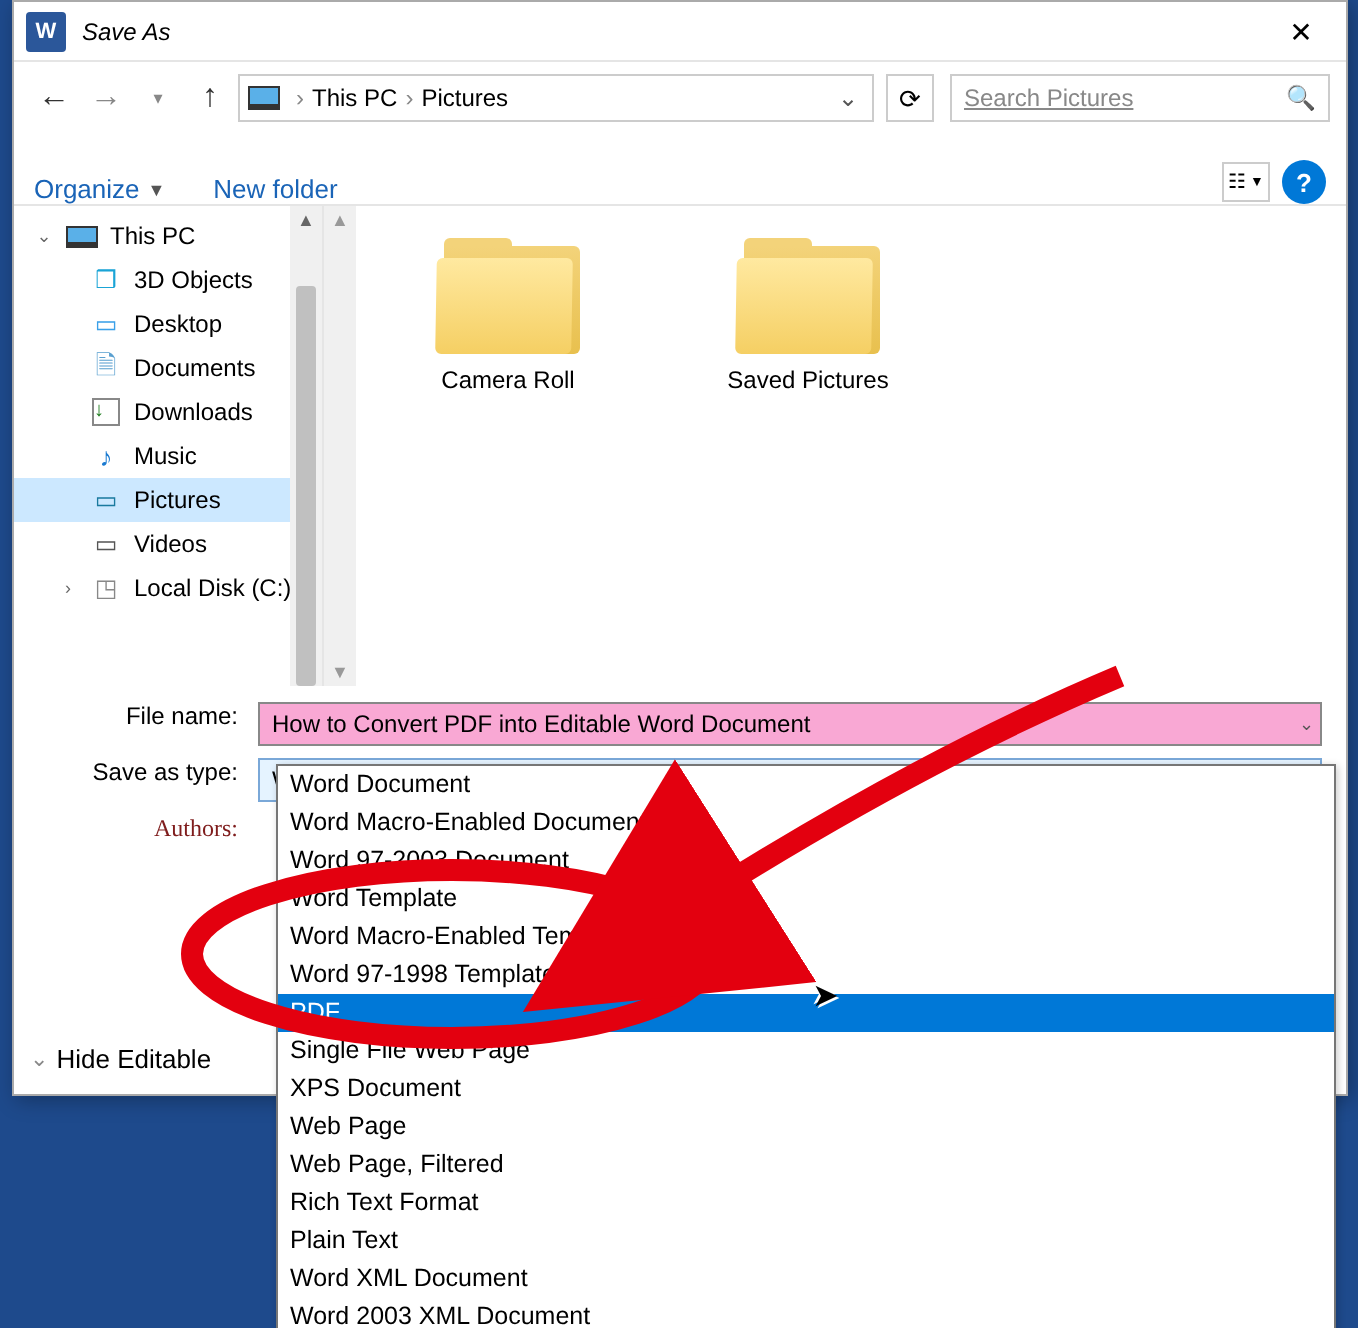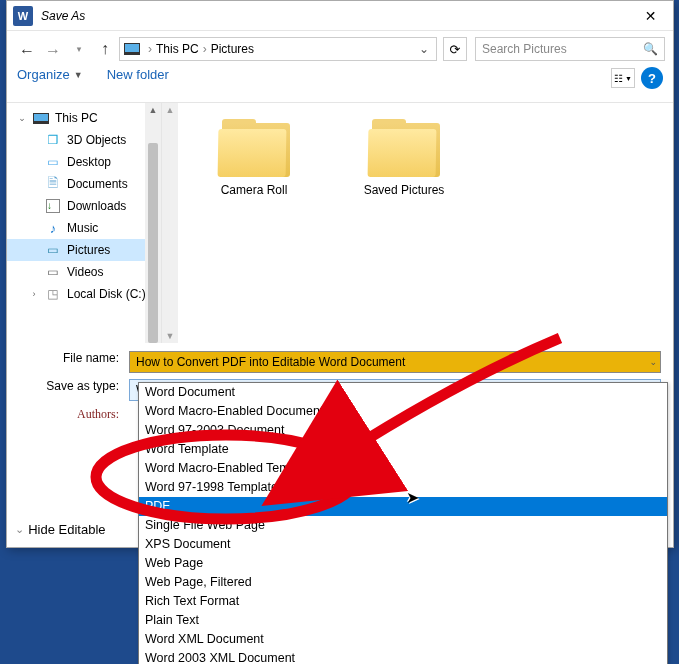--- a/index.html
+++ b/index.html
@@ -12,22 +12,22 @@
 
   .navrow { height: 36px; display: flex; align-items: center; padding: 0 8px; gap: 2px; }
   .navbtn { width: 24px; height: 24px; display: flex; align-items: center; justify-content: center; color: #888; border-radius: 2px; }
   .navbtn.active { color: #333; }
   .breadbox { flex: 1; height: 24px; border: 1px solid #ccc; display: flex; align-items: center; padding: 0 4px; font-size: 12px; gap: 2px; }
   .pc-icon { width: 16px; height: 12px; border: 1px solid #333; border-bottom: 3px solid #333; background: #5ab0e8; display: inline-block; margin-right: 4px; }
   .bread-sep { color: #888; padding: 0 2px; }
   .bread-drop { display:flex; align-items:center; justify-content:center; width:16px; color:#555; }
   .refresh { width: 24px; height: 24px; border: 1px solid #ccc; display: flex; align-items: center; justify-content: center; font-size: 13px; margin-left: 4px; }
   .searchbox { width: 190px; height: 24px; border: 1px solid #ccc; display: flex; align-items: center; padding: 0 6px; margin-left: 6px; font-size: 12px; color: #888; }
-  .searchbox span.ph { flex: 1; }
-  .toolrow { height: 36px; display: flex; align-items: flex-start; padding: 0 10px; border-bottom: 1px solid #e5e5e5; }
+  .searchbox span.ph { flex: 1; text-decoration: underline; }
+  .toolrow { height: 36px; display: flex; align-items: flex-end; padding: 0 10px; border-bottom: 1px solid #e5e5e5; }
   .tool-link { color: #1a64b7; font-size: 13px; margin-right: 24px; display: flex; align-items: center; gap: 4px; }
   .tool-link .drop { font-size: 9px; color: #555; }
   .tool-right { margin-left: auto; display: flex; align-items: center; gap: 6px; }
   .viewbtn { width: 24px; height: 20px; border: 1px solid #ccc; display: flex; align-items: center; justify-content: center; font-size: 10px; }
   .help { width: 22px; height: 22px; border-radius: 50%; background: #0078d7; color: #fff; display: flex; align-items: center; justify-content: center; font-size: 13px; font-weight: bold; }
 
   .body { display: flex; height: 240px; }
   .tree { width: 155px; border-right: 1px solid #e5e5e5; position: relative; padding-top: 4px; font-size: 12px; overflow: hidden; }
   .tree-scroll { position: absolute; right: 0; top: 0; bottom: 0; width: 16px; background: #f0f0f0; display: flex; flex-direction: column; align-items: center; }
   .tree-scroll .arr { font-size: 9px; color: #666; padding: 2px 0; }
@@ -52,21 +52,21 @@
   .content-scroll .arr { font-size:9px; color:#999; padding:2px 0; }
   .folder-item { width: 100px; text-align: center; font-size: 12px; margin-left:20px; }
   .folder-img { width: 72px; height: 58px; margin: 0 auto 6px; position: relative; }
   .folder-back { position: absolute; left: 4px; top: 4px; right: 0; bottom: 0; background: linear-gradient(#f3d37a,#e8c04e); border-radius: 3px; }
   .folder-tab { position: absolute; left: 4px; top: 0; width: 34px; height: 10px; background: #f3d37a; border-radius: 3px 3px 0 0; }
   .folder-front { position: absolute; left: 0; top: 10px; right: 4px; bottom: 0; background: linear-gradient(#ffe9a0,#f5cf63); border-radius: 3px; transform: skewX(-1deg); }
 
   .formarea { padding: 8px 12px 4px 12px; font-size: 12px; }
   .formrow { display: flex; align-items: flex-start; margin-bottom: 6px; }
   .formrow label { width: 110px; text-align: right; padding-right: 10px; }
-  .combo { flex: 1; height: 22px; border: 1px solid #888; display: flex; align-items: center; padding: 0 6px; background: #eab308; position: relative; }
+  .combo { flex: 1; height: 22px; border: 1px solid #888; display: flex; align-items: center; padding: 0 6px; background: #f9a8d4; position: relative; }
   .combo.type { background: #e5f3ff; border-color: #7aa8d8; }
   .combo .cdrop { position: absolute; right: 3px; font-size: 9px; color: #555; }
   .authors { display:flex; align-items:center; }
   .authors label { width:110px; text-align:right; padding-right:10px; color:#7f1d1d;font-family:Liberation Serif, serif; }
 
   .footer { position: absolute; left: 8px; bottom: 10px; display: flex; align-items: center; font-size: 13px; gap: 4px; cursor: pointer; }
   .footer .chev { font-size: 11px; color: #888; }
 
   
   .droplist { position: absolute; left: 138px; top: 382px; width: 530px; background: #fff; border: 1px solid #767676; font-size: 12.5px; z-index: 10; box-shadow: 1px 1px 4px rgba(0,0,0,0.2); }

